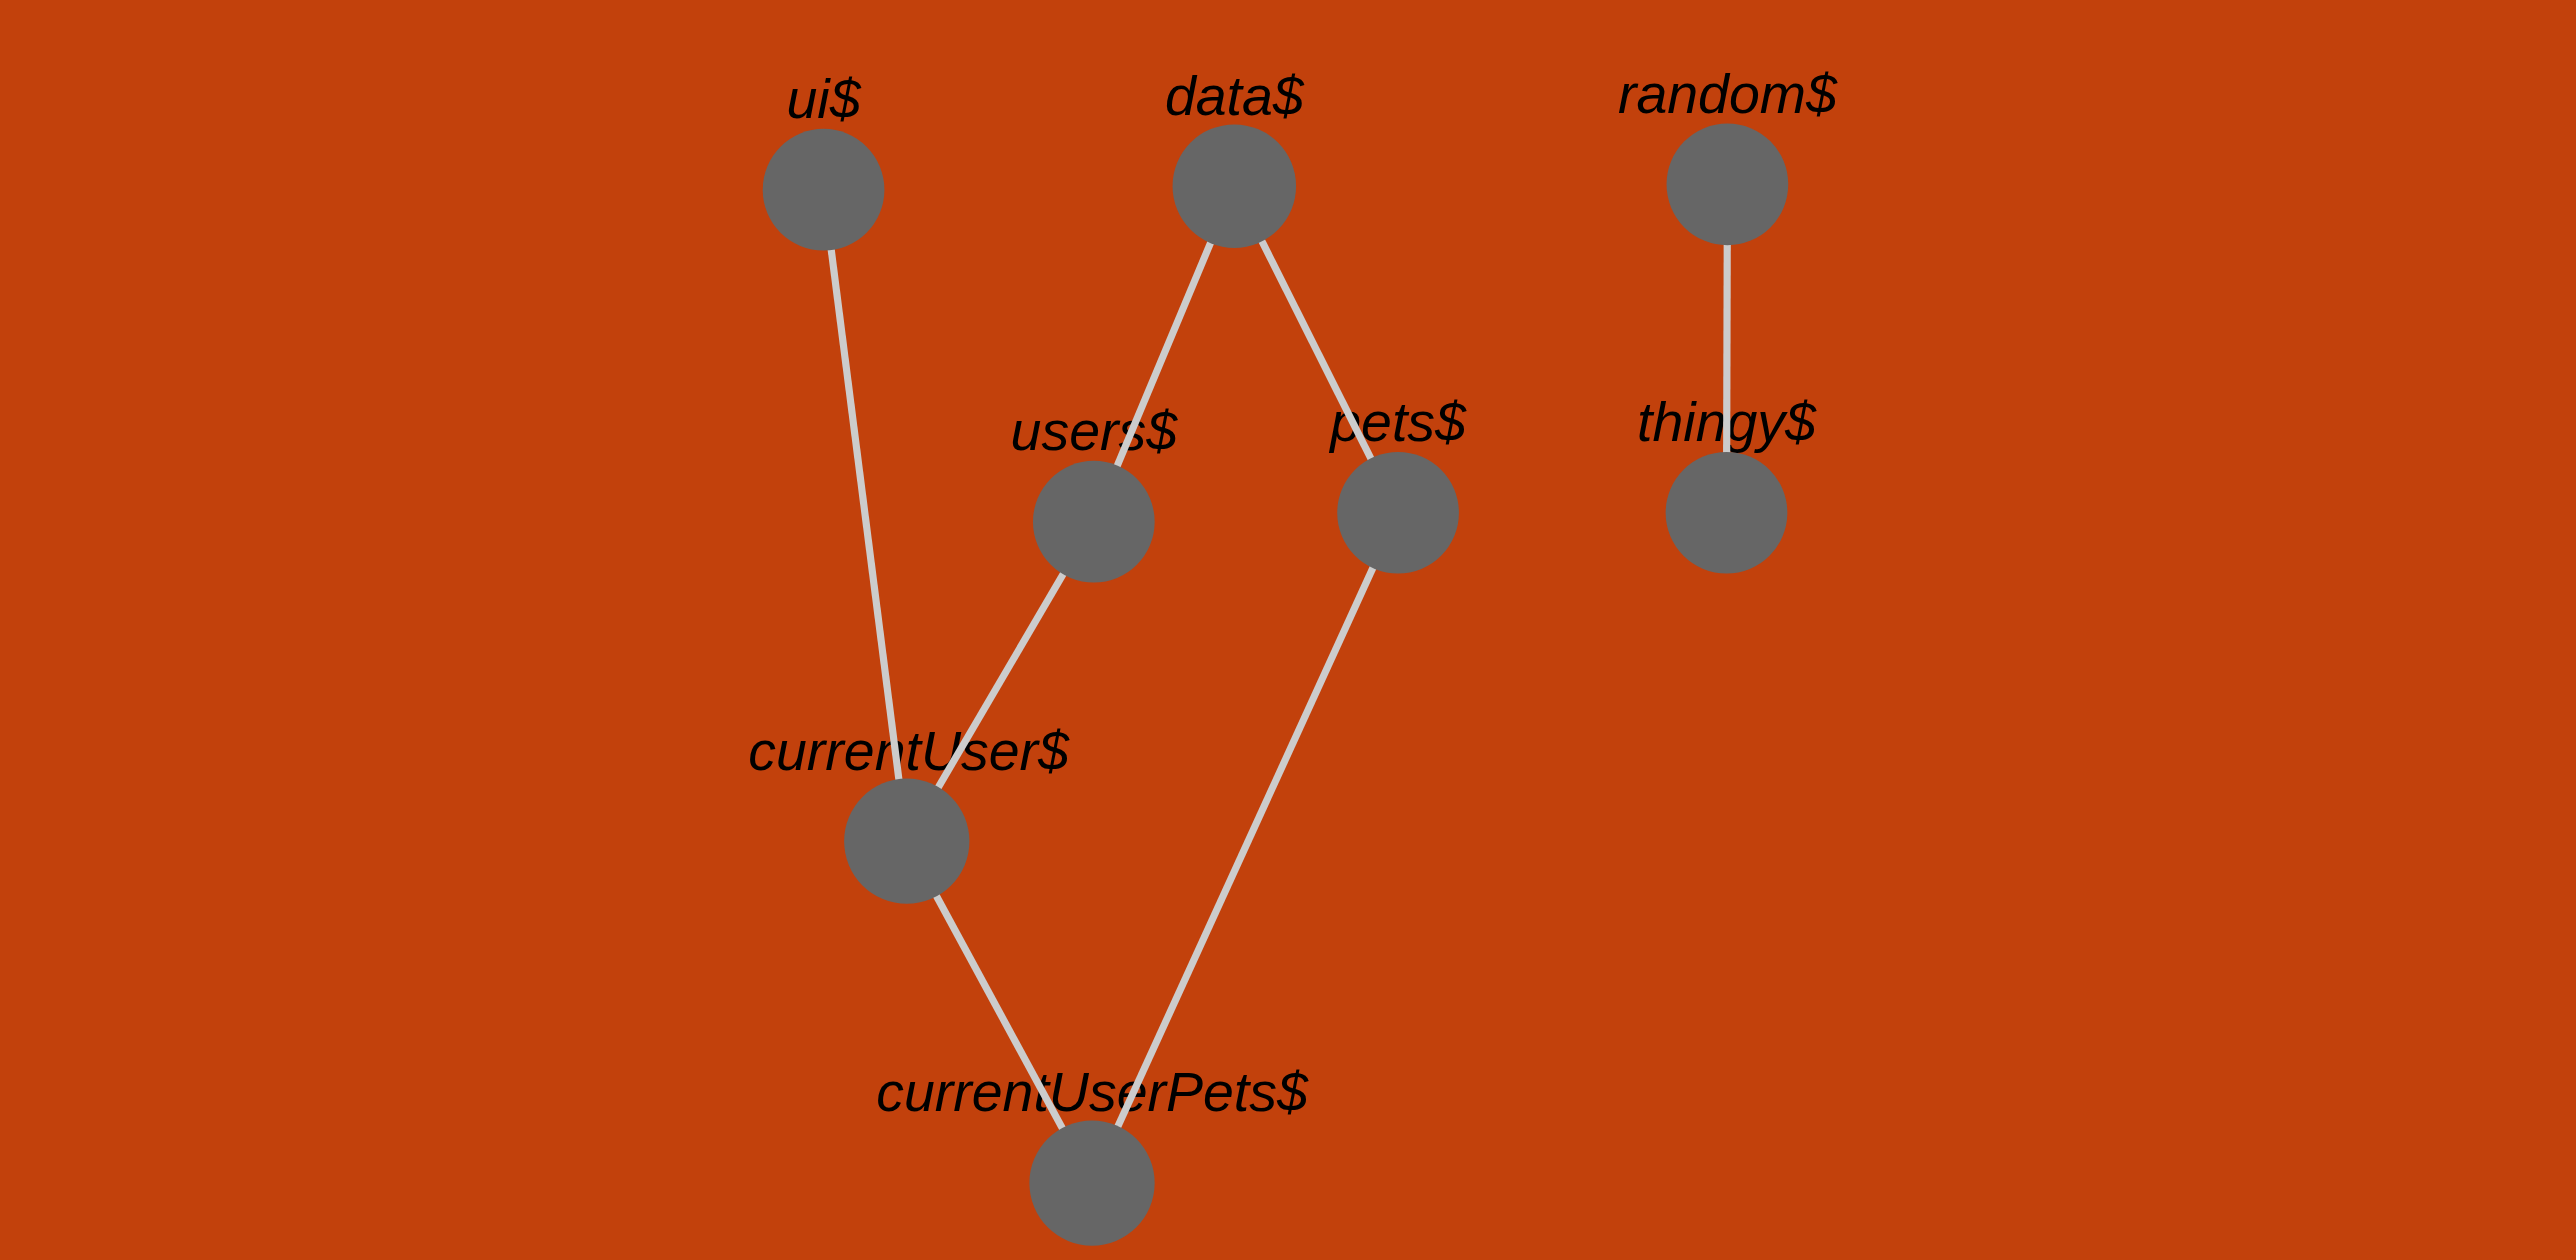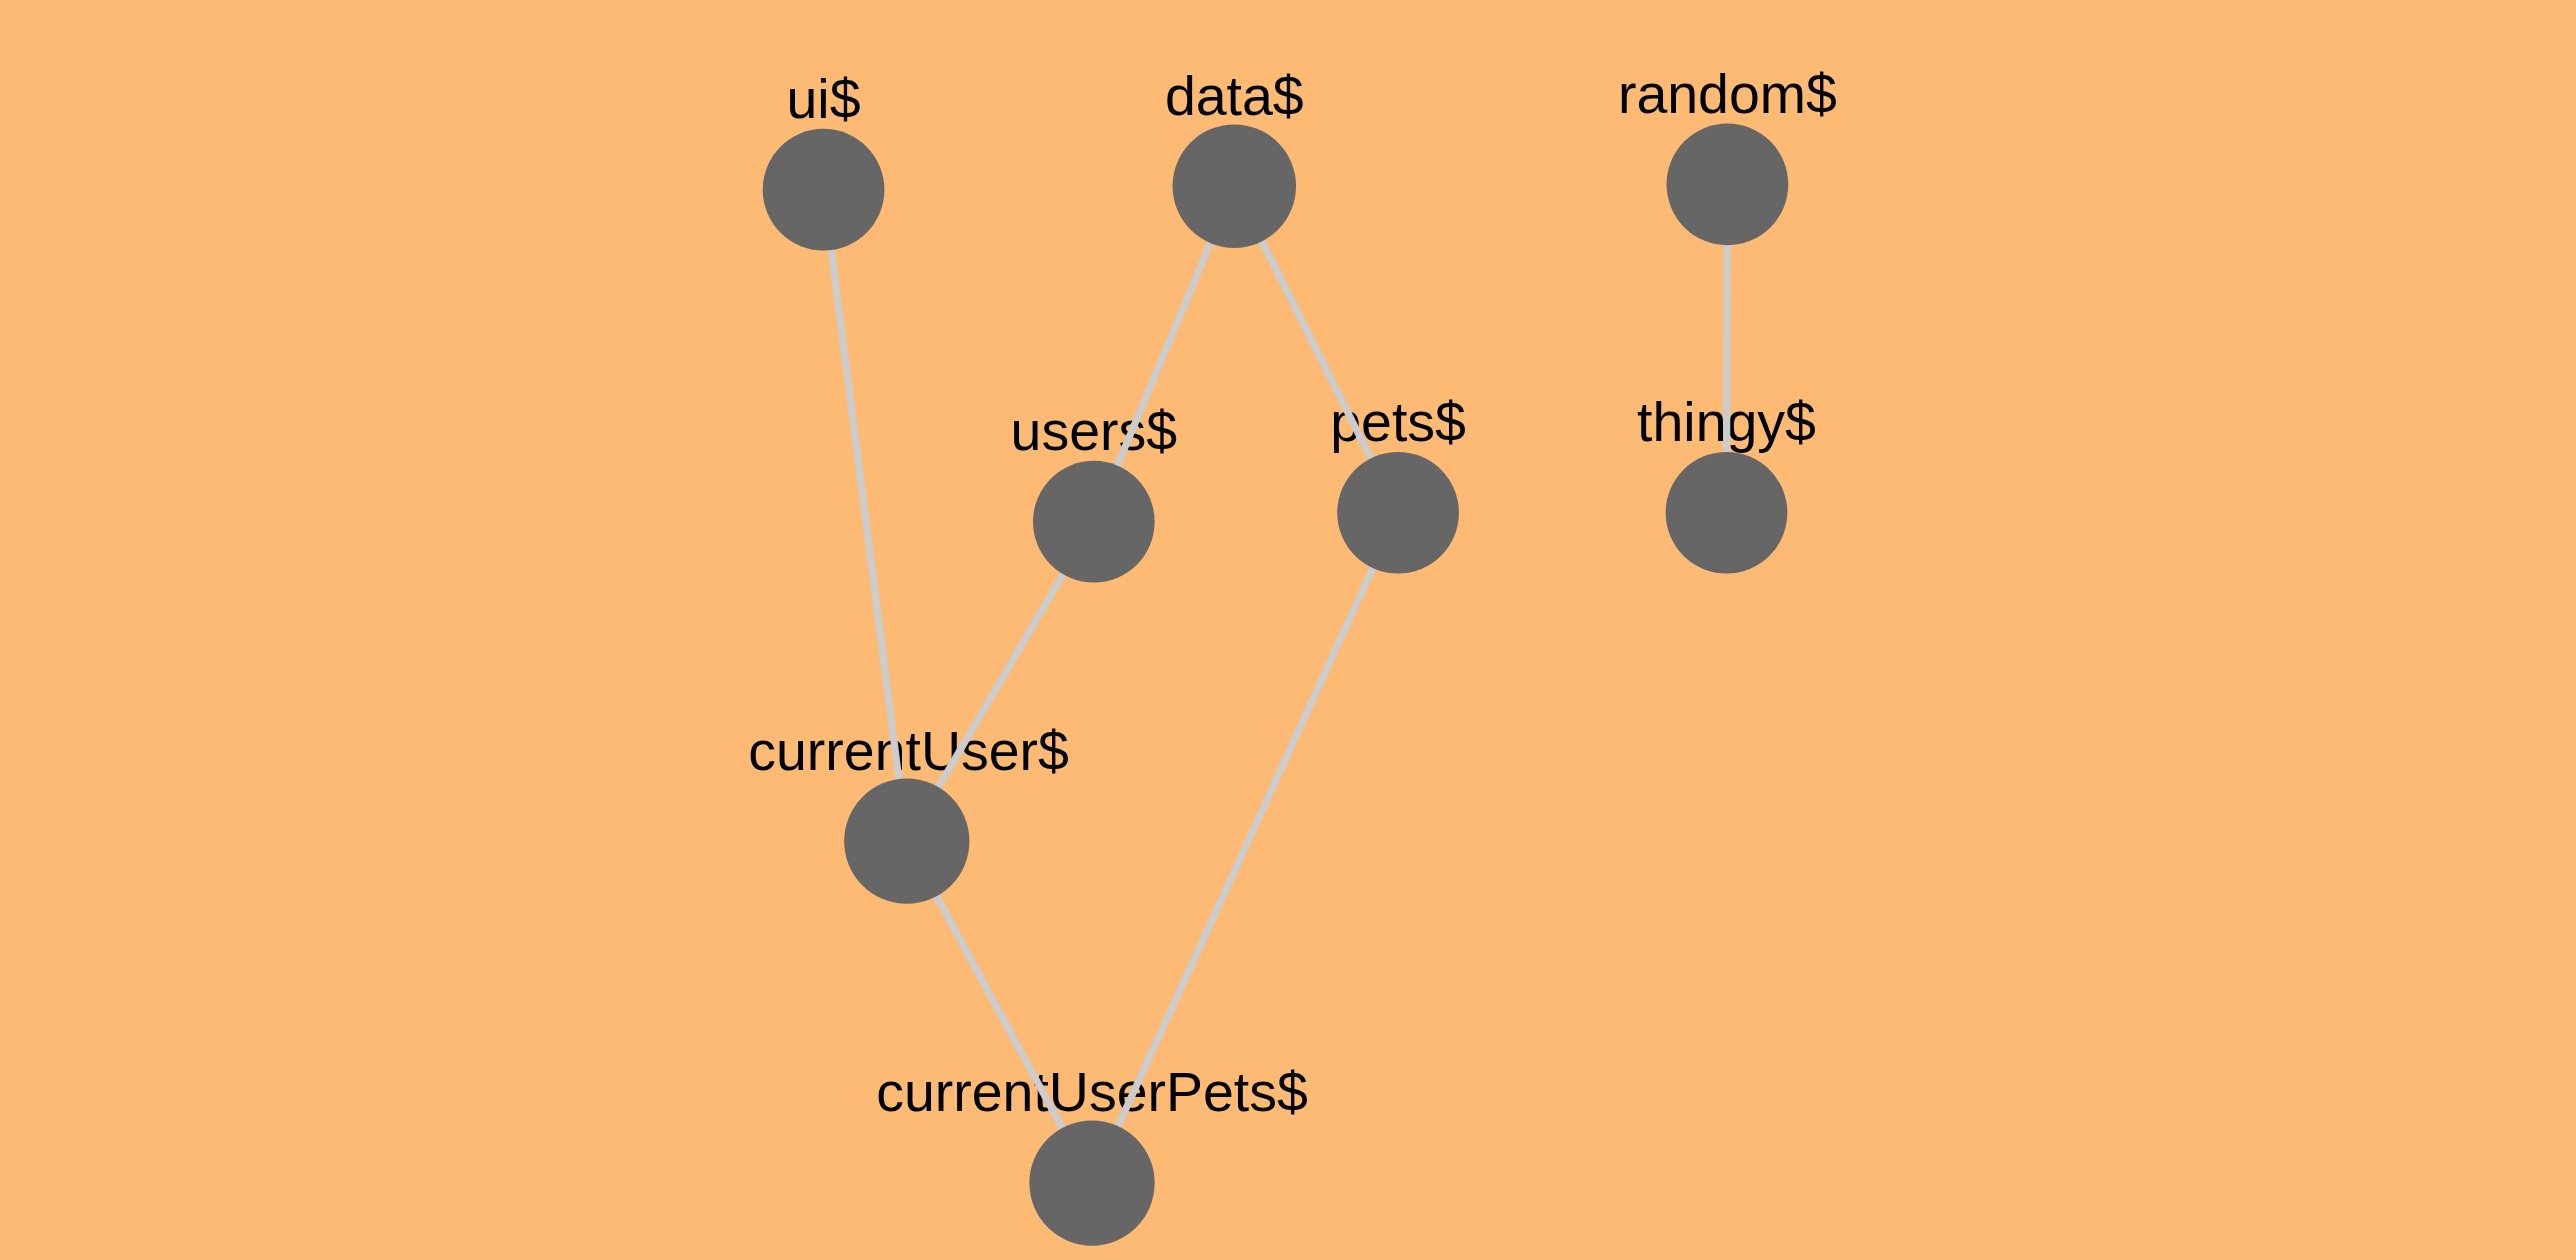--- a/index.html
+++ b/index.html
@@ -7,22 +7,23 @@
     padding: 0;
     background: #ffffff;
   }
   body {
     font-family: "Liberation Sans", sans-serif;
   }
   #graph-stage {
     position: relative;
     width: 2576px;
     height: 1260px;
-    background: #fdba74;
+    background: #c2410c;
     overflow: hidden;
+    font-style: italic;
   }
   #graph-svg {
     position: absolute;
     top: 0;
     left: 0;
     width: 2576px;
     height: 1260px;
     display: block;
   }
   .node-label {

